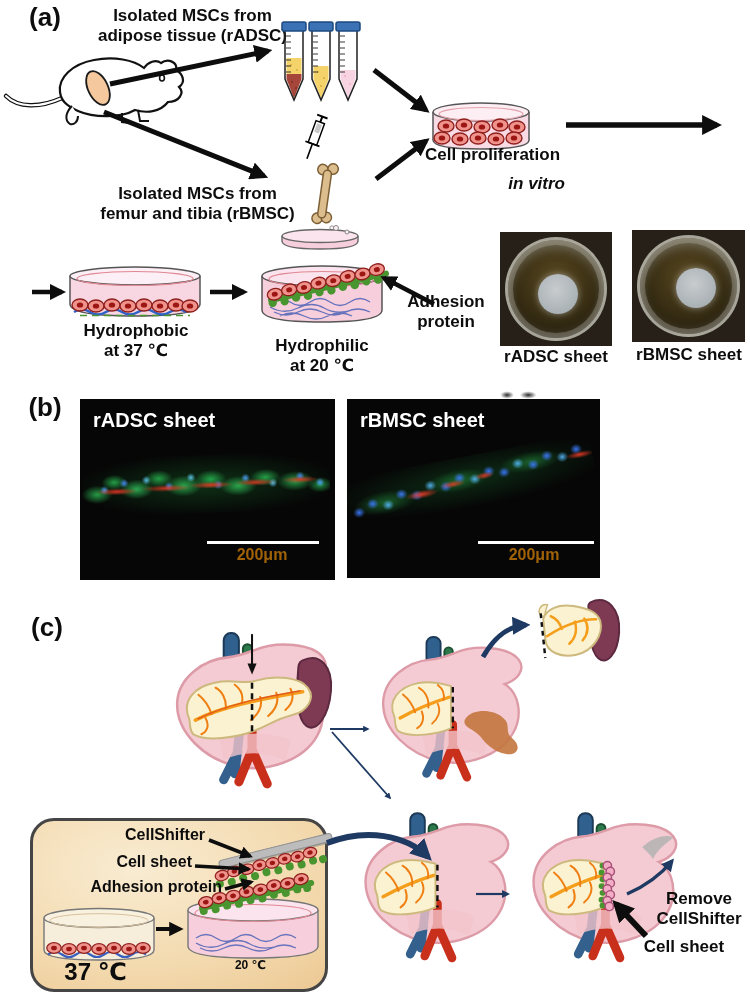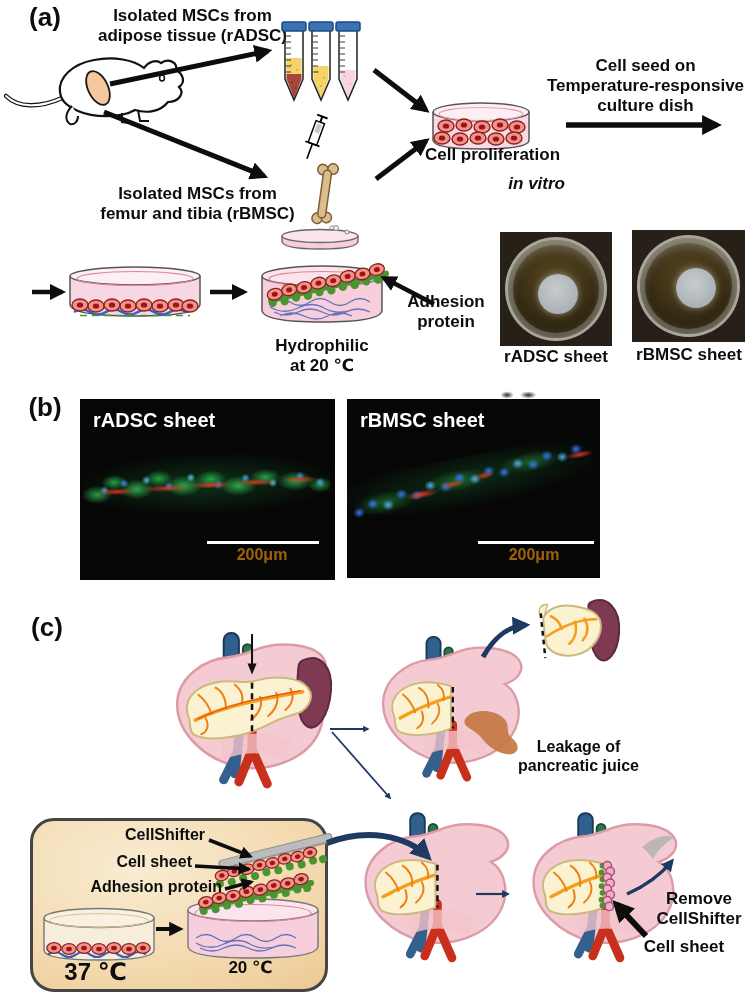--- a/index.html
+++ b/index.html
@@ -205,39 +205,38 @@
       <use href="#g-cell" transform="translate(70,25)"></use>
     <use href="#g-cell" transform="translate(87,27)"></use>
     <use href="#g-cell" transform="translate(12,38)"></use>
       <use href="#g-cell" transform="translate(30,39)"></use>
     <use href="#g-cell" transform="translate(48,38)"></use>
       <use href="#g-cell" transform="translate(66,39)"></use>
     <use href="#g-cell" transform="translate(84,38)"></use>
   </svg>
   <div class="cap" style="left:420px;top:145px;width:145px;">Cell proliferation</div>
   <div class="cap italic" style="left:420px;top:174px;width:145px;">in vitro</div>
-  <div class="cap" style="left:543px;top:56px;width:205px;">Cell seed on
-Temperature-responsive
-culture dish</div>
 
   <svg style="left:68px;top:266px;" width="134" height="56" viewBox="0 0 134 56">
     <path d="M2,10 L2,38 Q2,50 67,50 Q132,50 132,38 L132,10" fill="#f8d7e3" stroke="#555" stroke-width="1.5"></path>
     <ellipse cx="67" cy="10" rx="65" ry="9" fill="#fceff5" stroke="#555" stroke-width="1.5"></ellipse>
     <ellipse cx="67" cy="12.5" rx="58" ry="7" fill="none" stroke="#e08894" stroke-width="1.2"></ellipse>
     <path d="M6,46 q8,-5 16,0 t16,0 t16,0 t16,0 t16,0 t16,0 t16,0" stroke="#2f62c8" stroke-width="2.4" fill="none"></path>
     <path d="M12,49.5 H122" stroke="#49952f" stroke-width="1.6" stroke-dasharray="7 5"></path>
     <use href="#g-cell" transform="translate(12,39)"></use>
       <use href="#g-cell" transform="translate(28,40)"></use>
     <use href="#g-cell" transform="translate(44,39)"></use>
       <use href="#g-cell" transform="translate(60,40)"></use>
     <use href="#g-cell" transform="translate(76,39)"></use>
       <use href="#g-cell" transform="translate(92,40)"></use>
     <use href="#g-cell" transform="translate(108,39)"></use>
       <use href="#g-cell" transform="translate(122,40)"></use>
   </svg>
+  <div class="cap" style="left:72px;top:321px;width:128px;">Hydrophobic
+at 37 ℃</div>
 
   <svg style="left:252px;top:224px;" width="150" height="140" viewBox="0 0 150 140">
     <g>
       <path d="M30,12 L30,17 Q30,25 68,25 Q106,25 106,17 L106,12" fill="#f7cfdc" stroke="#666" stroke-width="1.4"></path>
       <ellipse cx="68" cy="12" rx="38" ry="6.5" fill="#fbe4ee" stroke="#666" stroke-width="1.4"></ellipse>
       <circle cx="84" cy="4" r="2.5" fill="#fdf0f5" stroke="#888" stroke-width="1"></circle>
       <circle cx="95" cy="8" r="2" fill="#fdf0f5" stroke="#888" stroke-width="1"></circle>
     </g>
     <g transform="translate(8,42)">
       <path d="M2,10 L2,44 Q2,56 62,56 Q122,56 122,44 L122,10" fill="#f7cfdc" stroke="#555" stroke-width="1.5"></path>
@@ -324,22 +323,20 @@
       <path d="M66,10 C84,4 96,20 92,44 C88,66 76,76 68,68 C61,60 60,36 63,22 C64,14 62,13 66,10 Z" fill="#7e3a52" stroke="#5d2940" stroke-width="2"></path>
       <path d="M14,18 C10,12 16,6 22,8 C20,12 18,16 18,20 Z" fill="#fbf2d1" stroke="#cdb97e" stroke-width="1.5"></path>
       <path d="M16,22 C20,12 34,8 48,12 C62,16 72,20 74,30 C76,44 64,60 46,62 C30,64 16,56 16,44 Z" fill="#fbf2d1" stroke="#cdb97e" stroke-width="2"></path>
       <path d="M18,40 C34,32 54,26 70,28 M34,34 C32,26 28,22 24,20 M48,28 C50,38 46,46 40,50 M58,26 C62,34 60,42 54,48" stroke="#f59e1b" stroke-width="2.5" fill="none" stroke-linecap="round"></path>
       <path d="M14,16 L14,62" stroke="#111" stroke-width="2.5" stroke-dasharray="5 4"></path>
     </g>
   </svg>
   <svg style="left:458px;top:702px;" width="78" height="56" viewBox="0 0 78 56">
     <path d="M8,16 C16,6 36,8 44,15 C54,22 46,30 54,36 C64,44 60,54 48,52 C36,50 28,42 22,34 C14,26 2,24 8,16 Z" fill="#c3763e" opacity="0.9"></path>
   </svg>
-  <div class="cap cap-sm" style="left:506px;top:738px;width:145px;">Leakage of
-pancreatic juice</div>
 
   <div class="inset-box"></div>
   <svg style="left:34px;top:822px;" width="292" height="166" viewBox="0 0 292 166">
     <g transform="translate(186,54) rotate(-14)">
       <rect x="2" y="-15" width="116" height="8" rx="3.5" fill="#bcbcbc" stroke="#8f8f8f" stroke-width="1"></rect>
       <rect x="2" y="-7.5" width="116" height="2.5" fill="#8f8f8f" opacity=".6"></rect>
       <circle cx="-2" cy="7.5" r="4" fill="#49952f"></circle>
         <circle cx="10" cy="8.5" r="4" fill="#49952f"></circle>
       <circle cx="22" cy="7.5" r="4" fill="#49952f"></circle>
         <circle cx="34" cy="8.5" r="4" fill="#49952f"></circle>
@@ -396,21 +393,21 @@
           <use href="#g-cell" transform="translate(78,-1) scale(0.9)"></use>
         <use href="#g-cell" transform="translate(92,0) scale(0.9)"></use>
           <use href="#g-cell" transform="translate(106,-1) scale(0.9)"></use>
       </g>
     </g>
   </svg>
   <div class="cap cap-sm cap-right" style="left:80px;top:826px;width:125px;">CellShifter</div>
   <div class="cap cap-sm cap-right" style="left:80px;top:853px;width:112px;">Cell sheet</div>
   <div class="cap cap-sm cap-right" style="left:36px;top:878px;width:186px;">Adhesion protein</div>
   <div class="cap" style="left:58px;top:958px;width:75px;font-size:24px;">37 ℃</div>
-  <div class="cap" style="left:213px;top:958px;width:75px;font-size:17px;">20 ℃</div>
+  <div class="cap" style="left:213px;top:958px;width:75px;font-size:12px;">20 ℃</div>
 
   <svg style="left:352px;top:810px;" width="165" height="156" viewBox="0 0 170 160">
     <use href="#g-vessels-top"></use>
       <use href="#g-stomach"></use>
     <use href="#g-bottom-vessels"></use>
       <use href="#g-pancreas-head"></use>
     <path d="M88,56 L88,100" stroke="#111" stroke-width="2.5" stroke-dasharray="6 4.5" fill="none"></path>
   </svg>
 
   <svg style="left:520px;top:810px;" width="165" height="156" viewBox="0 0 170 160">

